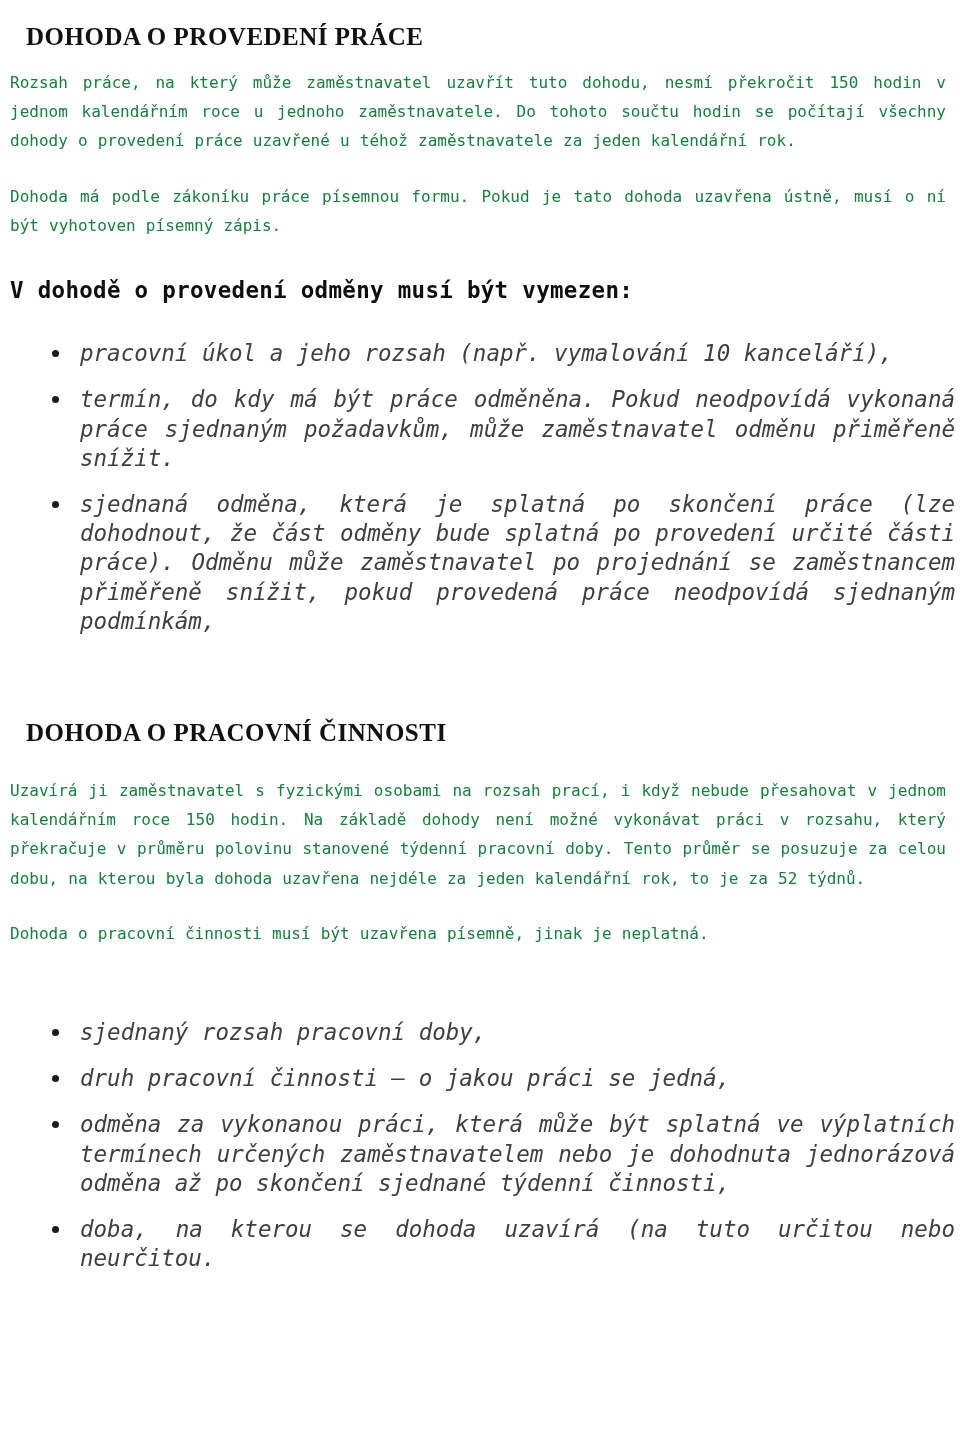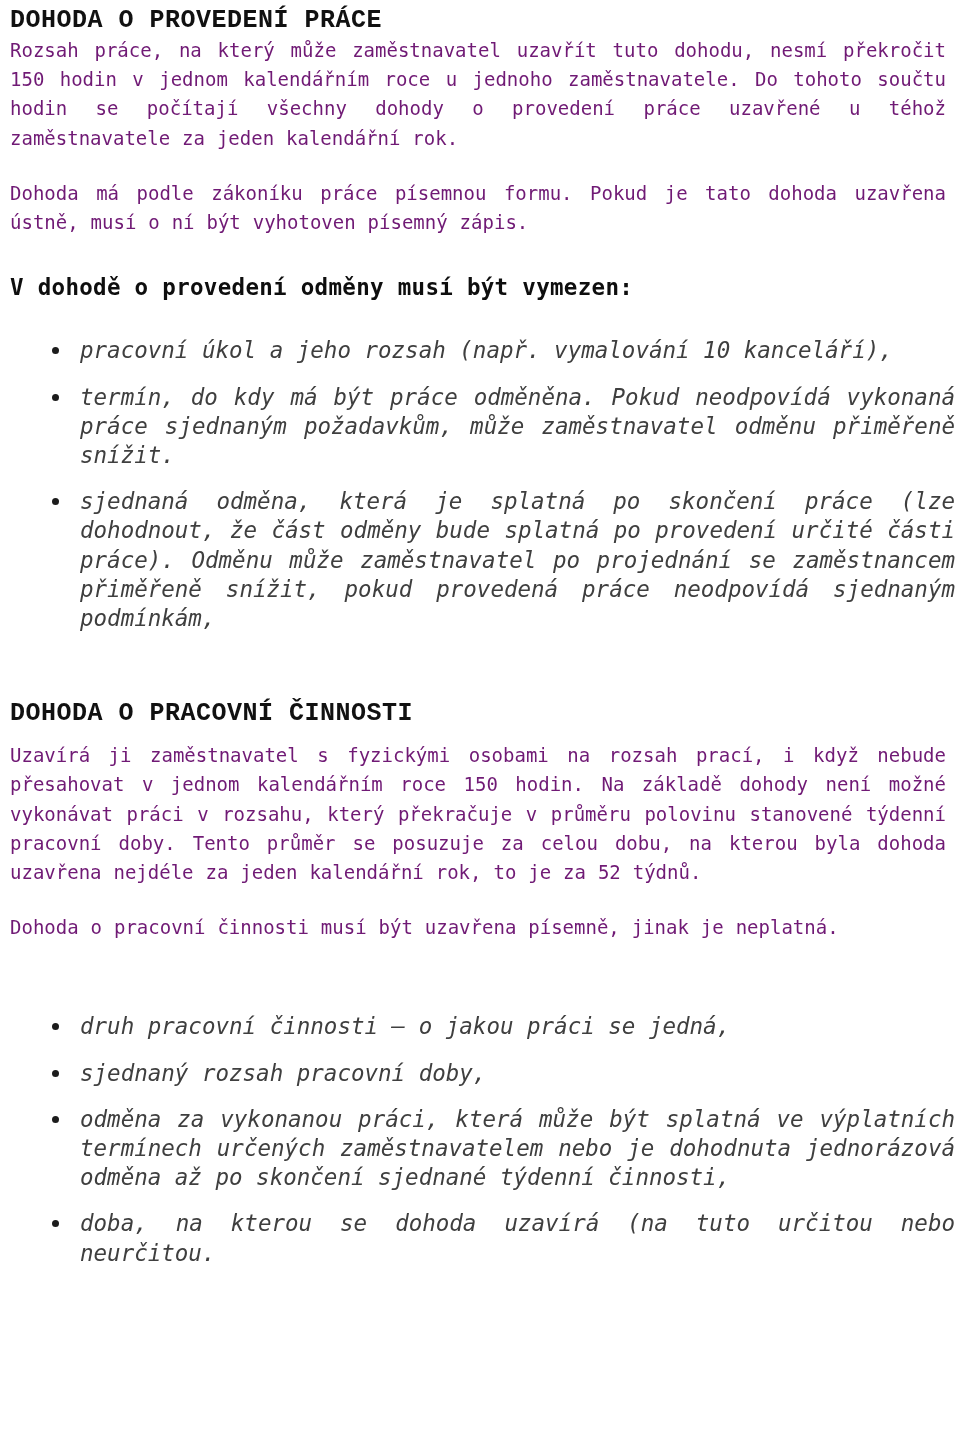--- a/index.html
+++ b/index.html
@@ -28,32 +28,32 @@
     width: 945px;
   }
 
   h1.doc-title,
   h2.doc-title {
     font-size: 25px;
     line-height: 30px;
     font-weight: bold;
     letter-spacing: 0.5px;
     color: #111111;
-    margin: 0;
-    font-family: Liberation Mono, monospace;
+    margin: 16px;
+    font-family: Liberation Serif, serif;
   }
   .title-block-1 { margin-bottom: 23px; }
 
   p.body-par {
-    font-size: 19px;
+    font-size: 16px;
     line-height: 29.2px;
     margin: 0 9px 14px 0;
     text-align: justify;
     text-justify: inter-word;
-    color: #701a75;
+    color: #15803d;
     word-spacing: 0.5px;
   }
   p.body-par.last-line-fill { text-align-last: left; }
 
   p.sub-head {
     font-size: 22.5px;
     line-height: 29.2px;
     font-weight: bold;
     color: #0e0e0e;
     margin: 0;
@@ -149,25 +149,25 @@
       <p class="body-par last-line-fill">Dohoda o pracovní činnosti musí být uzavřena písemně, jinak je neplatná.</p>
 
       <div class="gap-md"></div>
 
 
       <div class="gap-lg"></div>
 
       <ul class="bullets">
         <li>
           <span class="bullet-dot"></span>
-          <span class="li-text">druh pracovní činnosti – o jakou práci se jedná,</span>
+          <span class="li-text">sjednaný rozsah pracovní doby,</span>
         </li>
         <li>
           <span class="bullet-dot"></span>
-          <span class="li-text">sjednaný rozsah pracovní doby,</span>
+          <span class="li-text">druh pracovní činnosti – o jakou práci se jedná,</span>
         </li>
         <li>
           <span class="bullet-dot"></span>
           <span class="li-text">odměna za vykonanou práci, která může být splatná ve výplatních termínech určených zaměstnavatelem nebo je dohodnuta jednorázová odměna až po skončení sjednané týdenní činnosti,</span>
         </li>
         <li>
           <span class="bullet-dot"></span>
           <span class="li-text">doba, na kterou se dohoda uzavírá (na tuto určitou nebo neurčitou.</span>
         </li>
       </ul>

